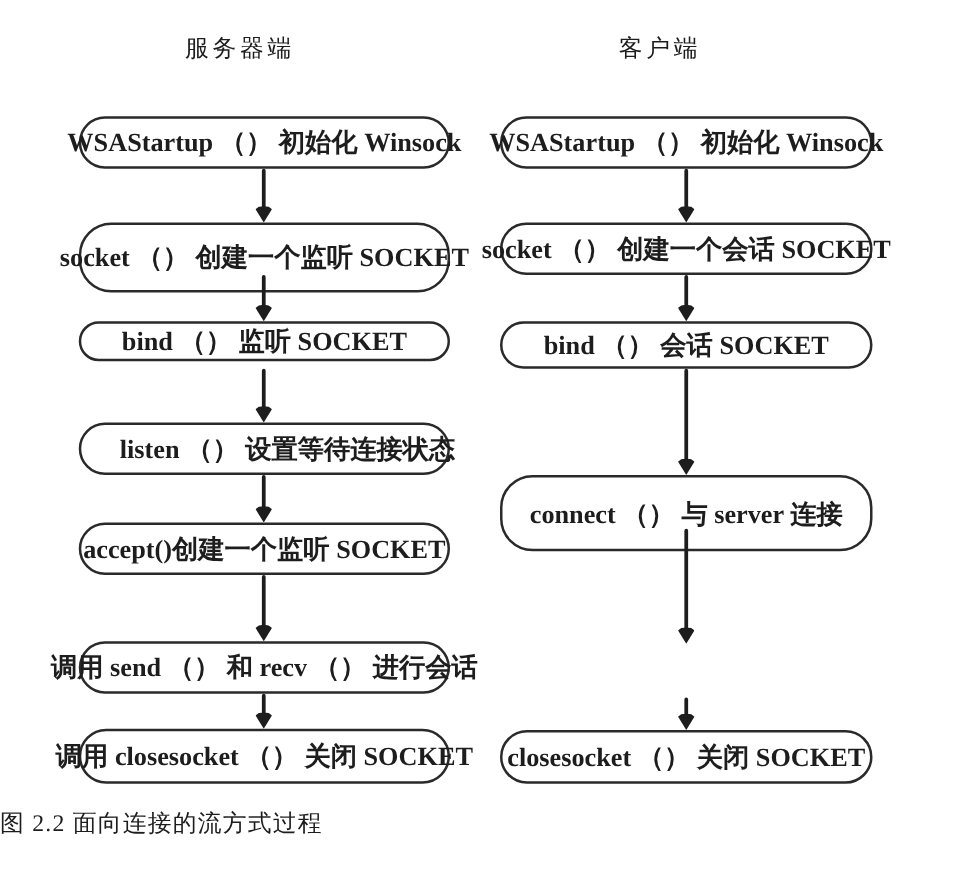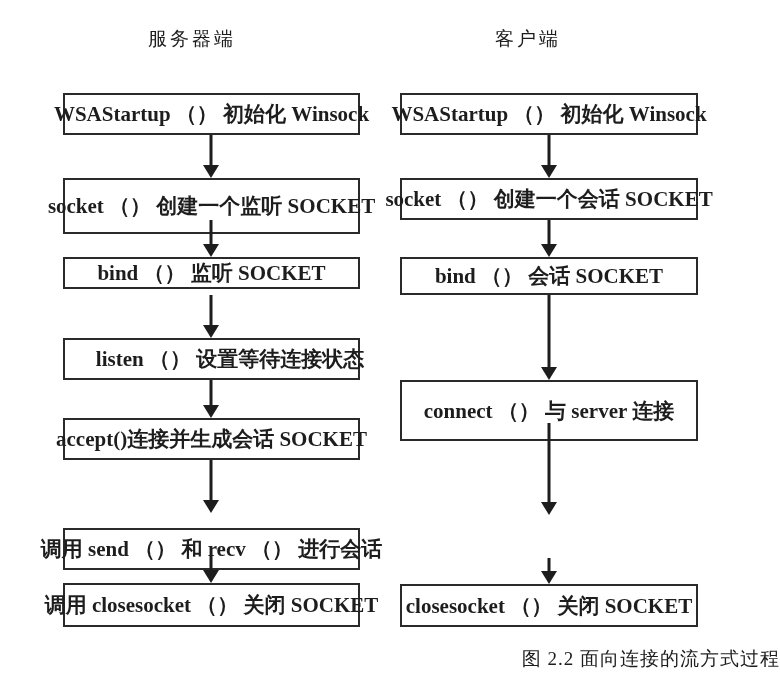--- a/index.html
+++ b/index.html
@@ -1,20 +1,20 @@
 <!DOCTYPE html>
 <html style="--ink: #1d1d1d; --box-border: #2a2a2a; --bg: #ffffff;"><head>
 <meta charset="utf-8">
 <style>
   :root{
     --ink:#1d1d1d;
     --box-border:#2a2a2a;
     --bg:#ffffff;
   }
-  *{box-sizing:border-box;margin:0;padding:0;}
+  *{box-sizing:border-box;margin:0;padding:0;border-radius:26px;}
   body{
     background:var(--bg);
     font-family:"Liberation Serif","DejaVu Serif",serif;
     color:var(--ink);
   }
   .canvas{
     position:relative;
     width:780px;
     height:697px;
     background:var(--bg);
@@ -43,21 +43,21 @@
     color:var(--ink);
   }
   .col-left .flow-box, .flow-box.left{left:63px;width:297px;}
   .flow-box.right{left:400px;width:298px;}
 
   #l1{top:93px;height:42px;}
   #l2{top:178px;height:56px;}
   #l3{top:257px;height:32px;}
   #l4{top:338px;height:42px;padding-left:37px;}
   #l5{top:418px;height:42px;}
-  #l6{top:513px;height:42px;margin-top:15px;}
+  #l6{top:513px;height:42px;}
   #l7{top:583px;height:44px;}
 
   #r1{top:93px;height:42px;}
   #r2{top:178px;height:42px;}
   #r3{top:257px;height:38px;}
   #r4{top:380px;height:61px;}
   #r5{top:515px;height:43px;}
   #r6{top:584px;height:43px;}
 
   .arrow{
@@ -96,39 +96,39 @@
   #ra1{top:135px;height:43px;}
   #ra2{top:220px;height:37px;}
   #ra3{top:295px;height:85px;}
   #ra4{top:423px;height:92px;}
   #ra5{top:558px;height:26px;}
 
   .caption{
     position:absolute;
     left:0;right:0;
     top:646px;
-    text-align:right;
+    text-align:left;
     font-size:19px;
     color:var(--ink);
     letter-spacing:1px;
   }
 </style>
 </head>
 <body>
 
 <div class="canvas">
 
   <div class="col-header" id="hdr-server">服务器端</div>
   <div class="col-header" id="hdr-client">客户端</div>
 
   <div class="flow-box left" id="l1">WSAStartup （） 初始化 Winsock</div>
   <div class="flow-box left" id="l2">socket （） 创建一个监听 SOCKET</div>
   <div class="flow-box left" id="l3">bind （） 监听 SOCKET</div>
   <div class="flow-box left" id="l4">listen （） 设置等待连接状态</div>
-  <div class="flow-box left" id="l5">accept()连接并生成会话 SOCKET</div>
+  <div class="flow-box left" id="l5">accept()创建一个监听 SOCKET</div>
   <div class="flow-box left" id="l6">调用 send （） 和 recv （） 进行会话</div>
   <div class="flow-box left" id="l7">调用 closesocket （） 关闭 SOCKET</div>
 
   <div class="flow-box right" id="r1">WSAStartup （） 初始化 Winsock</div>
   <div class="flow-box right" id="r2">socket （） 创建一个会话 SOCKET</div>
   <div class="flow-box right" id="r3">bind （） 会话 SOCKET</div>
   <div class="flow-box right" id="r4">connect （） 与 server 连接</div>
   <div class="flow-box right" id="r6">closesocket （） 关闭 SOCKET</div>
 
   <div class="arrow acl" id="la1">

